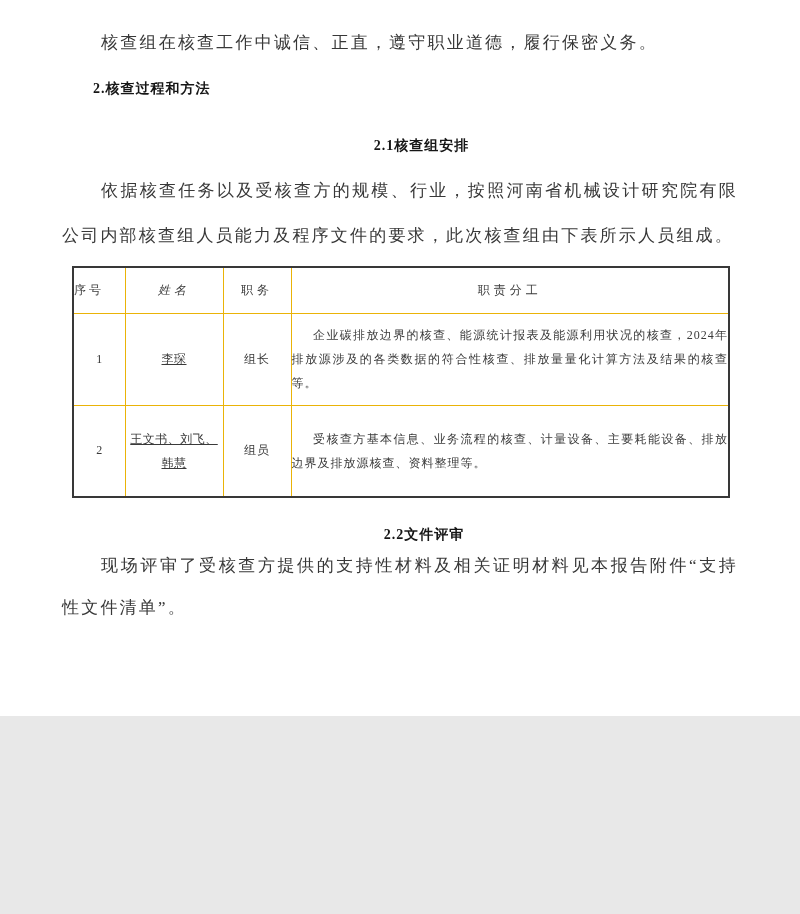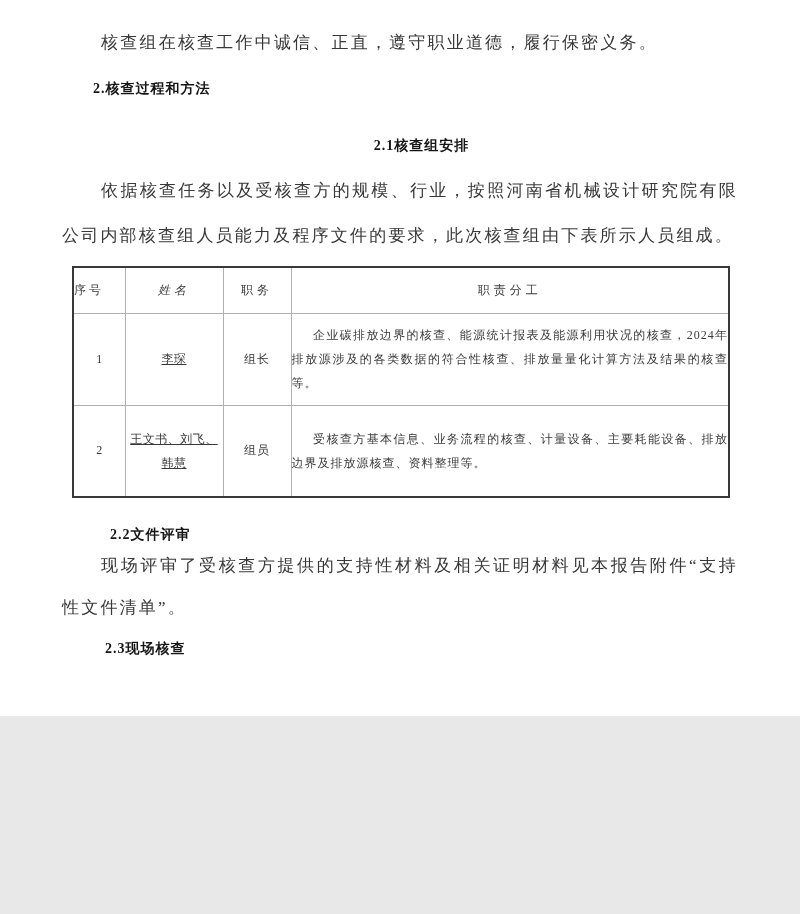--- a/index.html
+++ b/index.html
@@ -65,21 +65,21 @@
   td.c-no   { text-align:center; }
   td.c-name { text-align:center; letter-spacing:0.5px; line-height:24px; line-break:anywhere; padding:0 2px;text-decoration:underline; }
   td.c-role { text-align:center; letter-spacing:1px; }
   td.c-duty {
     text-align:justify;
     text-indent:1.8em;
     line-height:24px;
     letter-spacing:1px;
     padding:0 6px 0 2px;
   }
-  #h22  { margin-top:26px; margin-left:48px; }
+  #h22  { margin-top:26px; margin-left:48px;text-align:center; }
   #p22a { margin-top:0; line-height:43px; }
   #p22b { margin-top:0; line-height:42px; }
   #h23  { margin-top:9px; margin-left:43px; }
 </style>
 </head>
 <body>
 
 <div class="page">
 
   <p class="body" id="p1">核查组在核查工作中诚信、正直，遵守职业道德，履行保密义务。</p>
@@ -118,15 +118,14 @@
       <td class="c-duty">受核查方基本信息、业务流程的核查、计量设备、主要耗能设备、排放边界及排放源核查、资料整理等。</td>
     </tr>
   </tbody>
     </table>
 
   <h3 class="h-sec" id="h22">2.2文件评审</h3>
 
 
   <p class="body" id="p22b">现场评审了受核查方提供的支持性材料及相关证明材料见本报告附件“支持性文件清单”。</p>
 
-  <h3 class="h-sec" id="h23">2.3现场核查</h3>
 
 </div>
 
 </body></html>

